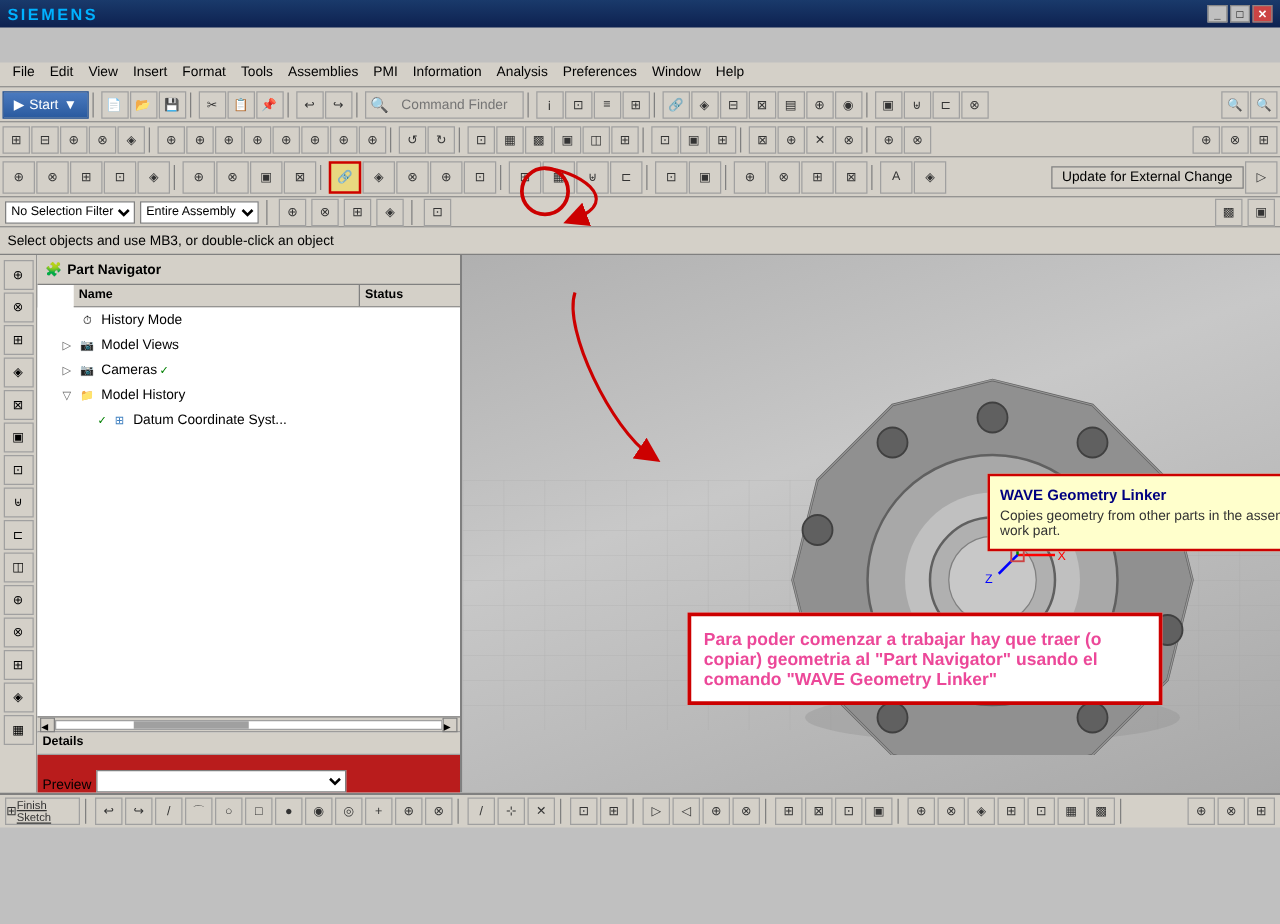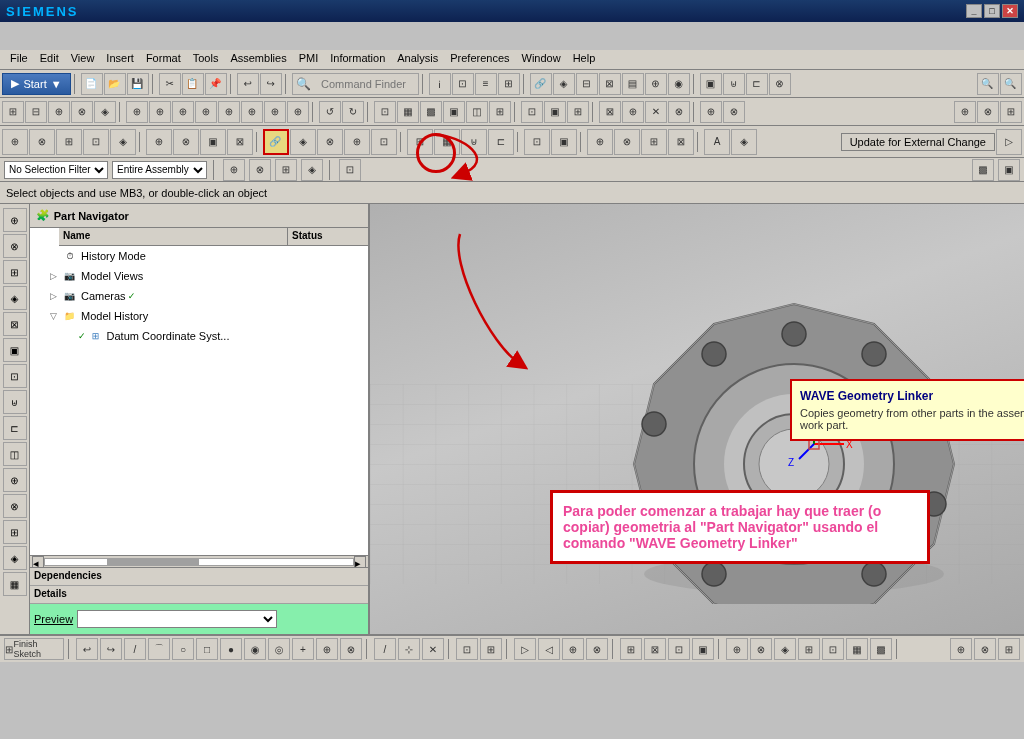--- a/index.html
+++ b/index.html
@@ -160,22 +160,22 @@
       background: #d4d0c8;
       height: 18px;
       padding: 2px 4px;
       font-size: 10px;
       font-weight: bold;
       border-bottom: 1px solid #a0a0a0;
       cursor: pointer;
     }
     #nav-preview {
       height: 30px;
-      background: #86efac;
-      display: flex; align-items: center; padding: 0 4px; text-decoration: underline;
+      background: #b91c1c;
+      display: flex; align-items: flex-end; padding: 0 4px;
     }
     #nav-preview select {
       height: 18px; font-size: 10px; background: white; border: 1px solid #808080; width: 200px;
     }
 
     
     #viewport {
       flex: 1;
       background: linear-gradient(135deg, #b8b8b8 0%, #c8c8c8 50%, #b0b0b0 100%);
       position: relative;
@@ -565,21 +565,20 @@
 
     <div class="h-scrollbar">
       <div style="width:12px; height:12px; background:#d4d0c8; border:1px solid #808080; cursor:pointer;">◂</div>
       <div class="h-scrollbar-track">
         <div class="h-scrollbar-thumb"></div>
       </div>
       <div style="width:12px; height:12px; background:#d4d0c8; border:1px solid #808080; cursor:pointer;">▸</div>
     </div>
 
     <div class="nav-bottom">
-      <div class="nav-section">Dependencies</div>
       <div class="nav-section">Details</div>
       <div id="nav-preview">
         <span style="margin-right:4px;">Preview</span>
         <select>
           <option></option>
         </select>
       </div>
     </div>
   </div>
 
@@ -662,21 +661,21 @@
     <marker id="arrowTip" markerWidth="8" markerHeight="8" refX="4" refY="4" orient="auto">
       <polygon points="0 0, 8 4, 0 8" fill="#cc0000"></polygon>
     </marker>
   </defs>
   <path d="M 56 35 C 80 35, 120 60, 80 75" stroke="#cc0000" stroke-width="2.5" fill="none" marker-end="url(#arrowTip)"></path>
 </svg>
 
 <div id="bottom-toolbar">
   <div class="tb-btn" style="width:60px; font-size:10px;">
     <span>⊞</span>
-    <span style="font-size:9px;">Finish Sketch</span>
+    <span style="font-size:9px;text-decoration:underline;">Finish Sketch</span>
   </div>
   <div class="tb-sep"></div>
 
   <div class="tb-btn">↩</div>
   <div class="tb-btn">↪</div>
   <div class="tb-btn">/</div>
   <div class="tb-btn">⌒</div>
   <div class="tb-btn">○</div>
   <div class="tb-btn">□</div>
   <div class="tb-btn">●</div>

